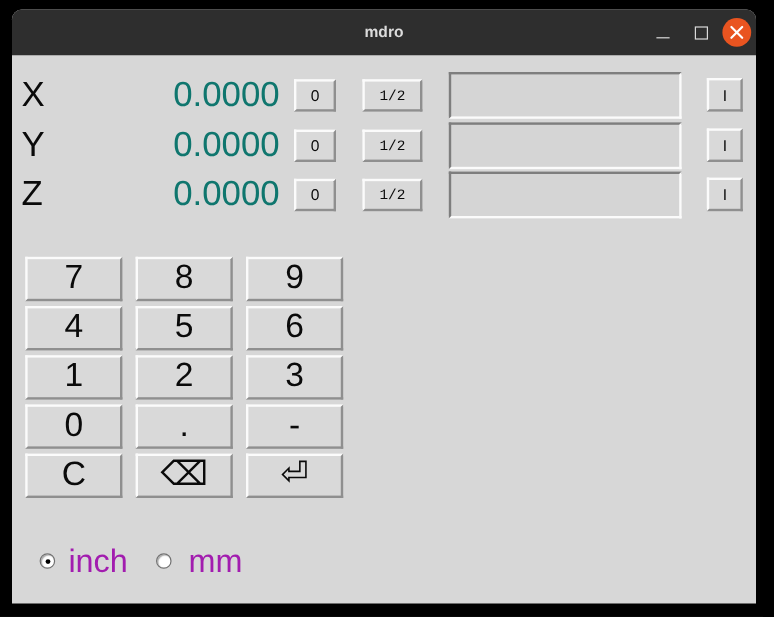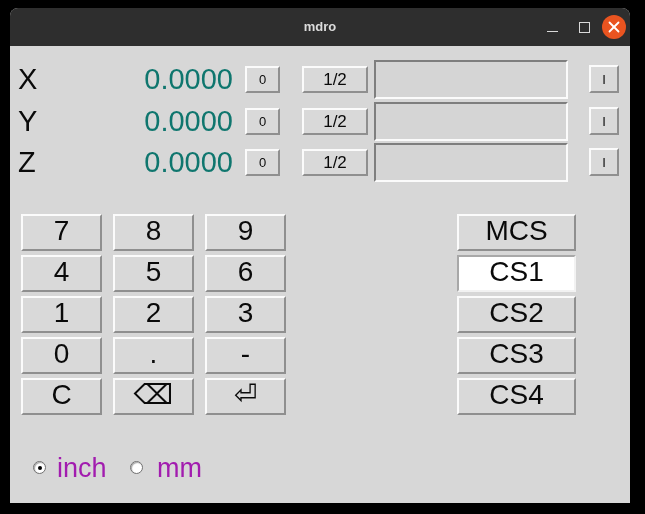--- a/index.html
+++ b/index.html
@@ -26,21 +26,21 @@
   
   .content { position:absolute; left:0; top:38px; width:620px; height:457px; }
   .axis-row { position:absolute; left:0; width:620px; height:39px; }
   .axis-label { position:absolute; left:8px; top:0; line-height:39px; font-size:29px; color:#0a0a0a; }
   .axis-value { position:absolute; left:58px; top:0; width:165px; line-height:39px;
                 font-size:29px; color:#0f766e; text-align:right; }
   .btn { background:#d9d9d9; color:#0a0a0a; border-style:solid; border-width:2px;
          border-color:#fbfbfb #8f8f8f #8f8f8f #fbfbfb;
          font-family:"Liberation Sans","DejaVu Sans",sans-serif; cursor:default; }
   .btn-zero  { position:absolute; left:235px; top:6px; width:35px; height:27px; font-size:13px; }
-  .btn-half  { position:absolute; left:292px; top:6px; width:66px; height:27px; font-size:17px; }
+  .btn-half  { position:absolute; left:292px; top:6px; width:50px; height:27px; font-size:12px;font-family:Liberation Mono, monospace; }
   .axis-entry { position:absolute; left:364px; top:0; width:194px; height:39px;
                 background:#d5d5d5; border-style:solid; border-width:2px;
                 border-color:#7e7e7e #fbfbfb #fbfbfb #7e7e7e; font-size:18px; padding:0 4px; outline:none; }
   .btn-i { position:absolute; left:579px; top:5px; width:30px; height:28px; font-size:13px; }
 
   
   .keypad { position:absolute; left:11px; top:168px; width:266px;
             display:grid; grid-template-columns:repeat(3,81px); grid-auto-rows:37px;
             column-gap:11px; row-gap:4px; }
   .key { font-size:28px; line-height:1; padding-bottom:3px; }
@@ -130,27 +130,20 @@
         <button class="btn key">-</button>
         <button class="btn key">C</button>
         <button class="btn key">
           <span>⌫</span>
         </button>
         <button class="btn key">
           <span>⏎</span>
         </button>
       </div>
 
-      <div class="cs-col">
-        <button class="btn cs-btn">MCS</button>
-        <button class="btn cs-btn active">CS1</button>
-        <button class="btn cs-btn">CS2</button>
-        <button class="btn cs-btn">CS3</button>
-        <button class="btn cs-btn">CS4</button>
-      </div>
 
       <div class="units-row">
         <span class="radio radio-inch checked"></span>
         <span class="unit-label label-inch">inch</span>
         <span class="radio radio-mm"></span>
         <span class="unit-label label-mm">mm</span>
       </div>
 
     </div>
   </div>

